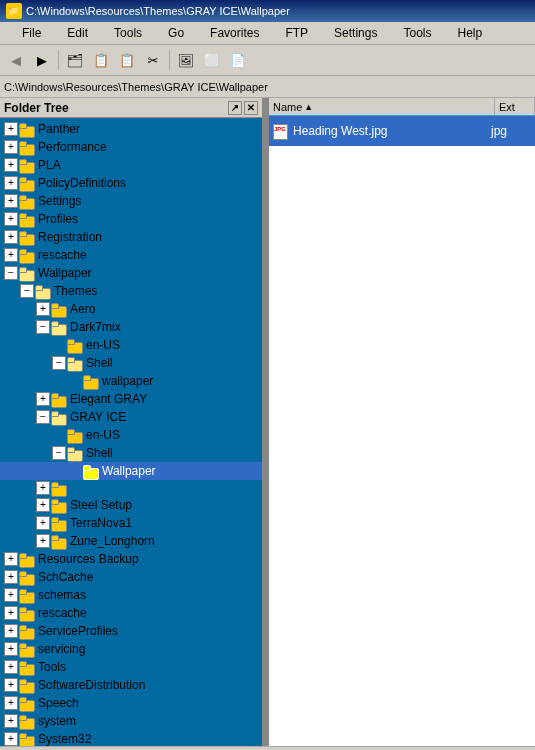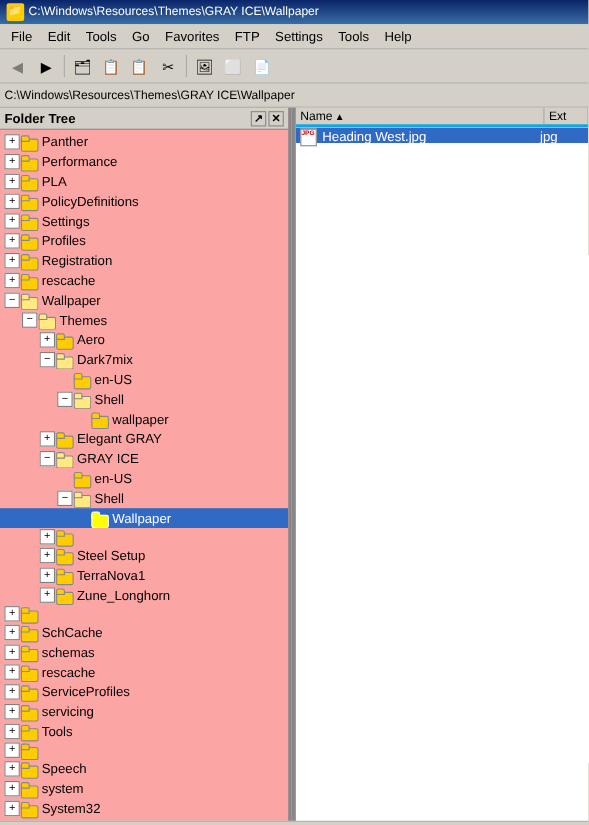--- a/index.html
+++ b/index.html
@@ -35,20 +35,21 @@
       background: #d4d0c8;
       display: flex;
       gap: 2px;
       padding: 2px 4px;
       border-bottom: 1px solid #aaa;
     }
     .menu-item {
       padding: 2px 6px;
       cursor: pointer;
       font-size: 12px;
+      margin-left: 12px;
     }
     .toolbar {
       background: #d4d0c8;
       display: flex;
       align-items: center;
       padding: 3px 4px;
       gap: 2px;
       border-bottom: 1px solid #aaa;
     }
     .tb-btn {
@@ -88,21 +89,21 @@
       height: 22px;
       display: flex;
       align-items: center;
       padding: 0 4px;
       font-size: 11px;
     }
     
     .folder-tree-panel {
       width: 265px;
       min-width: 265px;
-      background: #fca5a5;
+      background: #0369a1;
       border-right: 3px solid #888;
       display: flex;
       flex-direction: column;
       overflow: hidden;
     }
     .panel-header {
       background: #d4d0c8;
       border-bottom: 1px solid #888;
       padding: 2px 4px;
       display: flex;
@@ -212,43 +213,44 @@
     .file-list-panel {
       flex: 1;
       background: #fff;
       display: flex;
       flex-direction: column;
       overflow: hidden;
     }
     .file-list-header {
       background: #d4d0c8;
       display: flex;
-      border-bottom: 3px solid #0ea5e9;
+      border-bottom: 1px solid #0ea5e9;
       height: 18px;
     }
     .col-header {
       padding: 1px 4px;
       font-size: 11px;
       border-right: 1px solid #aaa;
       display: flex;
       align-items: center;
       cursor: pointer;
     }
     .col-name { flex: 1; }
     .col-ext { width: 40px; }
     .sort-arrow { font-size: 9px; margin-left: 2px; }
     .file-list-body {
       flex: 1;
       overflow-y: auto;
       background: #fff;
     }
     .file-row {
       display: flex;
+      align-items: center;
       padding: 1px 4px;
-      height: 14px;
+      height: 30px;
       cursor: pointer;
     }
     .file-row.selected { background: #316ac5; color: white; }
     .file-icon {
       width: 16px;
       height: 14px;
       margin-right: 4px;
       display: inline-block;
       position: relative;
       flex-shrink: 0;
@@ -446,20 +448,21 @@
           <span class="item-label">TerraNova1</span>
         </div>
         <div class="tree-item" style="padding-left: 36px;">
           <span class="expander">+</span>
           <span class="folder-icon folder-closed"></span>
           <span class="item-label">Zune_Longhorn</span>
         </div>
         <div class="tree-item" style="padding-left: 4px;">
           <span class="expander">+</span>
           <span class="folder-icon folder-closed"></span>
+          <span class="item-label">Resources Backup</span>
         </div>
         <div class="tree-item" style="padding-left: 4px;">
           <span class="expander">+</span>
           <span class="folder-icon folder-closed"></span>
           <span class="item-label">SchCache</span>
         </div>
         <div class="tree-item" style="padding-left: 4px;">
           <span class="expander">+</span>
           <span class="folder-icon folder-closed"></span>
           <span class="item-label">schemas</span>
@@ -480,20 +483,21 @@
           <span class="item-label">servicing</span>
         </div>
         <div class="tree-item" style="padding-left: 4px;">
           <span class="expander">+</span>
           <span class="folder-icon folder-closed"></span>
           <span class="item-label">Tools</span>
         </div>
         <div class="tree-item" style="padding-left: 4px;">
           <span class="expander">+</span>
           <span class="folder-icon folder-closed"></span>
+          <span class="item-label">SoftwareDistribution</span>
         </div>
         <div class="tree-item" style="padding-left: 4px;">
           <span class="expander">+</span>
           <span class="folder-icon folder-closed"></span>
           <span class="item-label">Speech</span>
         </div>
         <div class="tree-item" style="padding-left: 4px;">
           <span class="expander">+</span>
           <span class="folder-icon folder-closed"></span>
           <span class="item-label">system</span>

